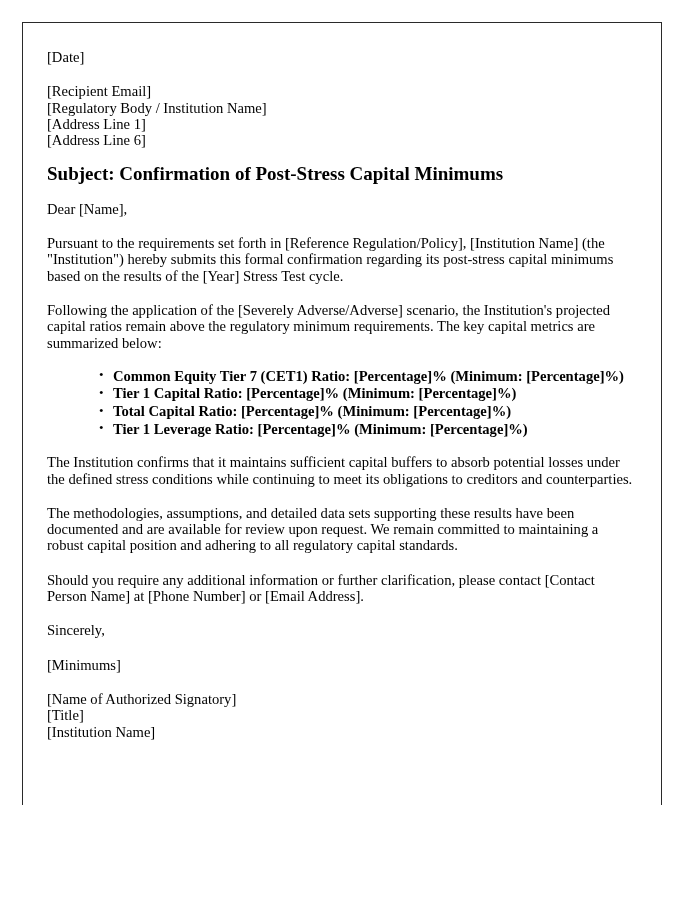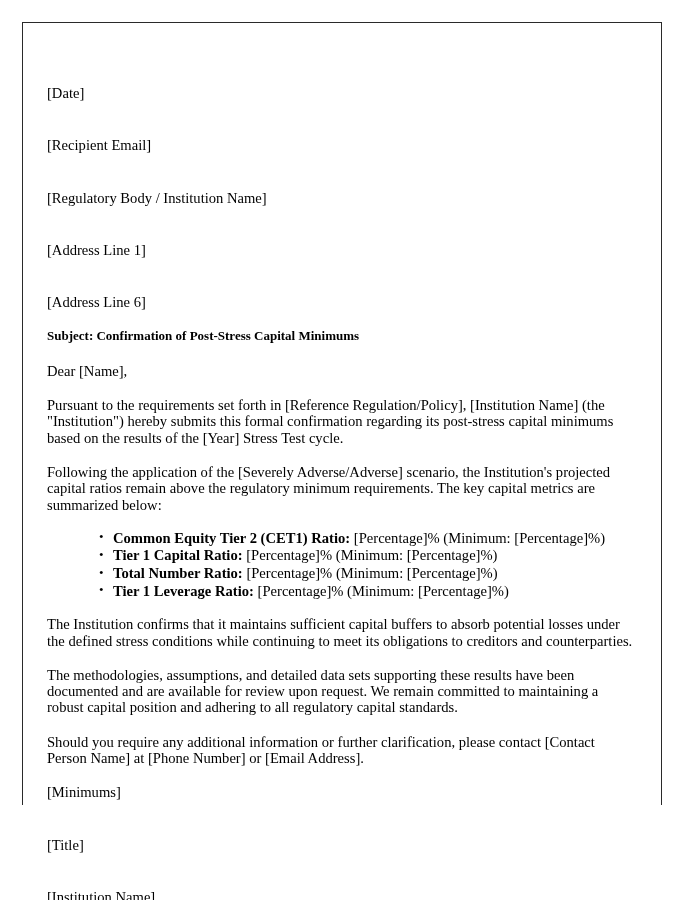--- a/index.html
+++ b/index.html
@@ -41,26 +41,25 @@
     margin: 0 0 18px 0;
     text-align: left;
   }
 
   .block:last-child {
     margin-bottom: 0;
   }
 
   .addr-line {
     display: block;
-    margin-top: 36px;
   }
 
   .subject-line {
     font-weight: bold;
-    font-size: 13px;
+    font-size: 19px;
     line-height: 16.3px;
     margin: 0 0 18px 0;
   }
 
   .metrics-list {
     list-style: none;
     margin: 0 0 18px 0;
     padding: 0 0 0 52px;
   }
 
@@ -83,21 +82,21 @@
     top: -0.5px;
     font-size: 13px;
     line-height: 14.6px;
   }
 
   .metric-label {
     font-weight: bold;
   }
 
   .metric-value {
-    font-weight: normal;
+    font-weight: bold;
   }
 
   .sig-block .addr-line {
     display: block;
   }
 </style>
 </head>
 <body>
 
 <div class="page-frame">
@@ -117,45 +116,47 @@
     <div class="subject-line">Subject: Confirmation of Post-Stress Capital Minimums</div>
 
     <div class="block">Dear [Name],</div>
 
     <div class="block">Pursuant to the requirements set forth in [Reference Regulation/Policy], [Institution Name] (the "Institution") hereby submits this formal confirmation regarding its post-stress capital minimums based on the results of the [Year] Stress Test cycle.</div>
 
     <div class="block">Following the application of the [Severely Adverse/Adverse] scenario, the Institution's projected capital ratios remain above the regulatory minimum requirements. The key capital metrics are summarized below:</div>
 
     <ul class="metrics-list">
       <li>
-        <span class="metric-label">Common Equity Tier 2 (CET1) Ratio:</span>
+        <span class="metric-label">Common Equity Tier 7 (CET1) Ratio:</span>
         <span class="metric-value">[Percentage]% (Minimum: [Percentage]%)</span>
       </li>
       <li>
         <span class="metric-label">Tier 1 Capital Ratio:</span>
         <span class="metric-value">[Percentage]% (Minimum: [Percentage]%)</span>
       </li>
       <li>
-        <span class="metric-label">Total Number Ratio:</span>
+        <span class="metric-label">Total Capital Ratio:</span>
         <span class="metric-value">[Percentage]% (Minimum: [Percentage]%)</span>
       </li>
       <li>
         <span class="metric-label">Tier 1 Leverage Ratio:</span>
         <span class="metric-value">[Percentage]% (Minimum: [Percentage]%)</span>
       </li>
     </ul>
 
     <div class="block">The Institution confirms that it maintains sufficient capital buffers to absorb potential losses under the defined stress conditions while continuing to meet its obligations to creditors and counterparties.</div>
 
     <div class="block">The methodologies, assumptions, and detailed data sets supporting these results have been documented and are available for review upon request. We remain committed to maintaining a robust capital position and adhering to all regulatory capital standards.</div>
 
     <div class="block">Should you require any additional information or further clarification, please contact [Contact Person Name] at [Phone Number] or [Email Address].</div>
 
+    <div class="block">Sincerely,</div>
 
     <div class="block">[Minimums]</div>
 
     <div class="block sig-block">
+      <span class="addr-line">[Name of Authorized Signatory]</span>
       <span class="addr-line">[Title]</span>
       <span class="addr-line">[Institution Name]</span>
     </div>
 
   </div>
 </div>
 
 </body></html>

